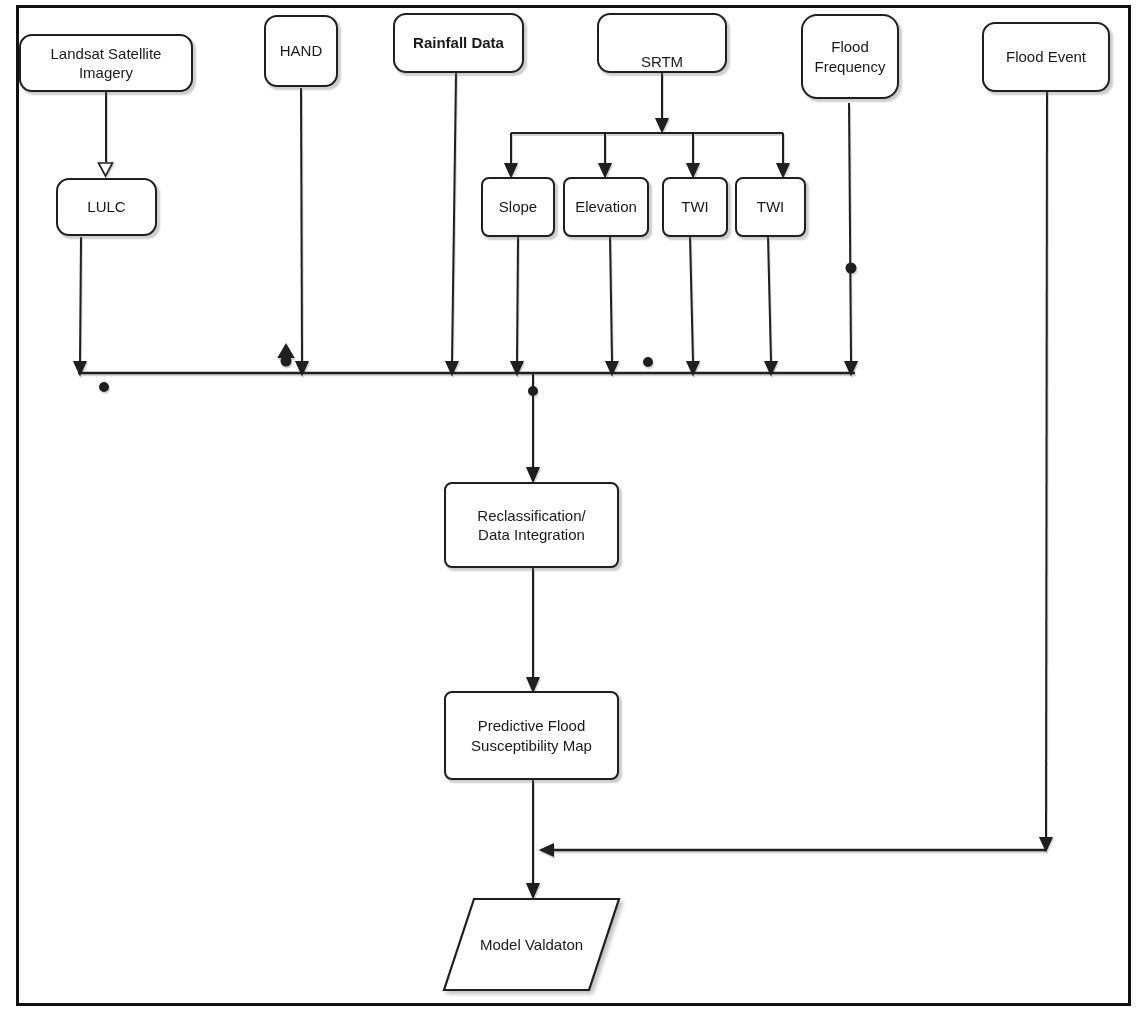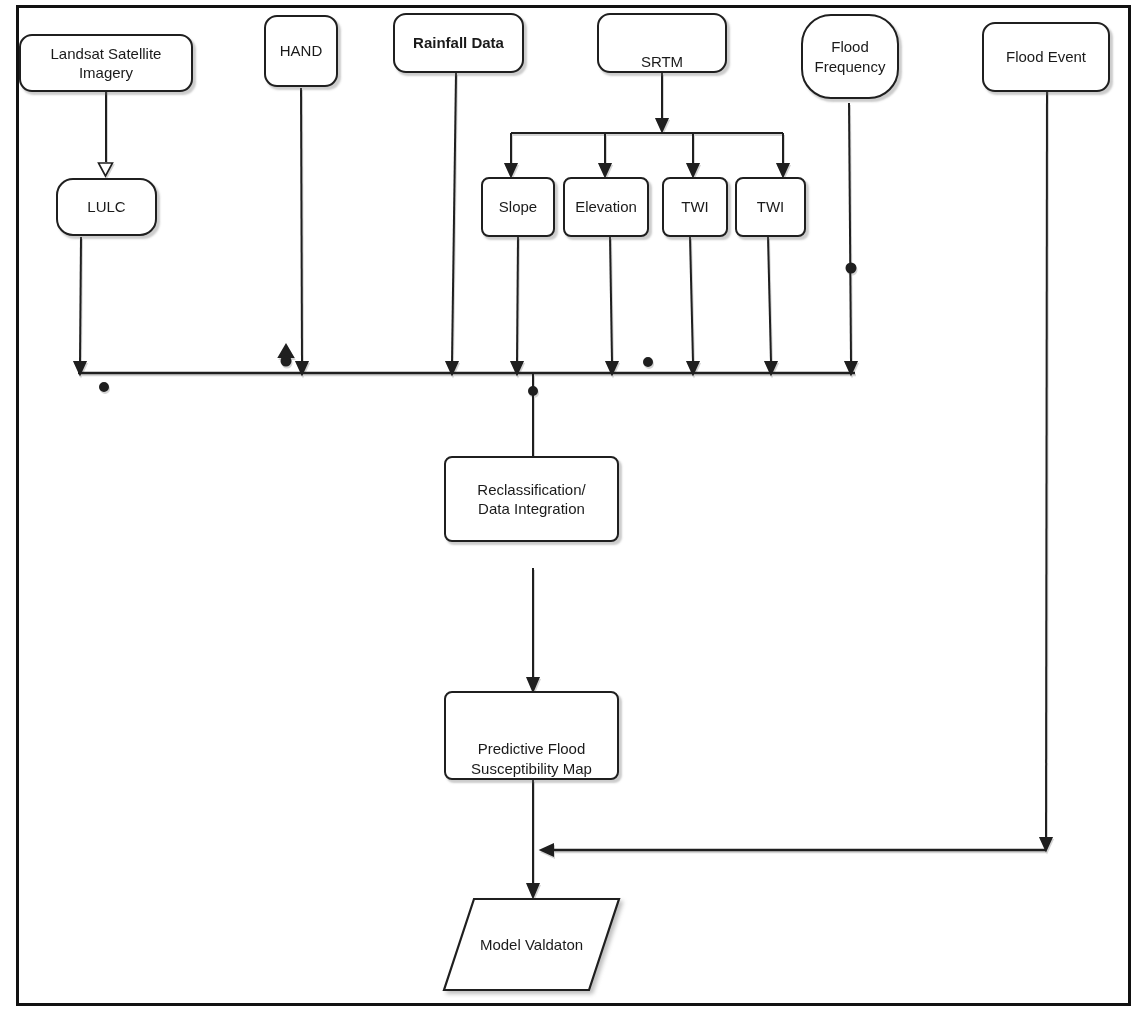--- a/index.html
+++ b/index.html
@@ -138,55 +138,55 @@
   </div>
 
   <div class="node rounded" style="left:393px; top:13px; width:131px; height:60px;font-weight:bold;">
     <span>Rainfall Data</span>
   </div>
 
   <div class="node rounded" style="left:597px; top:13px; width:130px; height:60px;align-items:flex-end;">
     <span>SRTM</span>
   </div>
 
-  <div class="node rounded" style="left:801px; top:14px; width:98px; height:85px; border-radius:30px;">
+  <div class="node rounded" style="left:801px; top:14px; width:98px; height:85px; border-radius:16px;">
     <span>Flood
 Frequency</span>
   </div>
 
   <div class="node rounded" style="left:982px; top:22px; width:128px; height:70px;">
     <span>Flood Event</span>
   </div>
 
-  <div class="node rounded" style="left:56px; top:178px; width:101px; height:58px;border-radius:17px;">
+  <div class="node rounded" style="left:56px; top:178px; width:101px; height:58px;">
     <span>LULC</span>
   </div>
 
   <div class="node square" style="left:481px; top:177px; width:74px; height:60px;">
     <span>Slope</span>
   </div>
 
   <div class="node square" style="left:563px; top:177px; width:86px; height:60px;text-align:right;">
     <span>Elevation</span>
   </div>
 
   <div class="node square" style="left:662px; top:177px; width:66px; height:60px;">
     <span>TWI</span>
   </div>
 
   <div class="node square" style="left:735px; top:177px; width:71px; height:60px;">
     <span>TWI</span>
   </div>
 
-  <div class="node square" style="left:444px; top:456px; width:175px; height:86px;">
+  <div class="node square" style="left:444px; top:482px; width:175px; height:86px;">
     <span>Reclassification/
 Data Integration</span>
   </div>
 
-  <div class="node square" style="left:444px; top:691px; width:175px; height:89px;align-items:flex-end;">
+  <div class="node square" style="left:444px; top:691px; width:175px; height:89px;">
     <span>Predictive Flood
 Susceptibility Map</span>
   </div>
 
   <div class="ghost" style="left:444px; top:899px; width:175px; height:91px;">
     <span>Model Valdaton</span>
   </div>
 
 </div>
 

